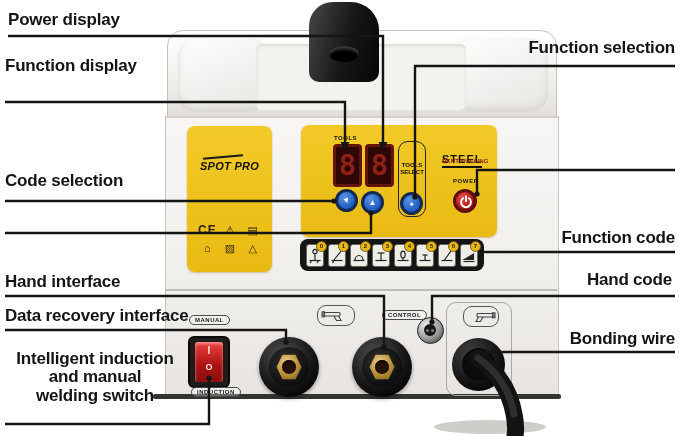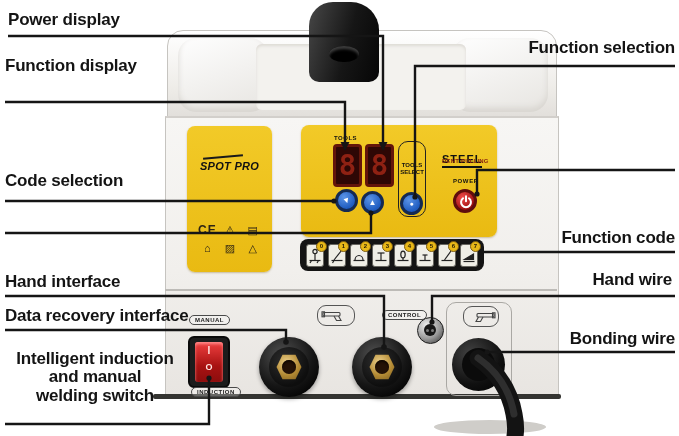--- a/index.html
+++ b/index.html
@@ -337,16 +337,16 @@
   <div class="lbl" style="left:5px;top:56px;">Function display</div>
   <div class="lbl" style="left:5px;top:171px;">Code selection</div>
   <div class="lbl" style="left:5px;top:272px;">Hand interface</div>
   <div class="lbl" style="left:5px;top:306px;">Data recovery interface</div>
   <div class="lbl multi" style="left:2px;top:350px;width:186px;text-align:center;">Intelligent induction
 and manual
 welding switch</div>
 
   <div class="lbl right" style="right:4px;top:38px;">Function selection</div>
   <div class="lbl right" style="right:4px;top:228px;">Function code</div>
-  <div class="lbl right" style="right:7px;top:270px;">Hand wire</div>
+  <div class="lbl right" style="right:7px;top:270px;">Hand code</div>
   <div class="lbl right" style="right:4px;top:329px;padding-left:8px;">Bonding wire</div>
 
 </div>
 
 </body></html>

